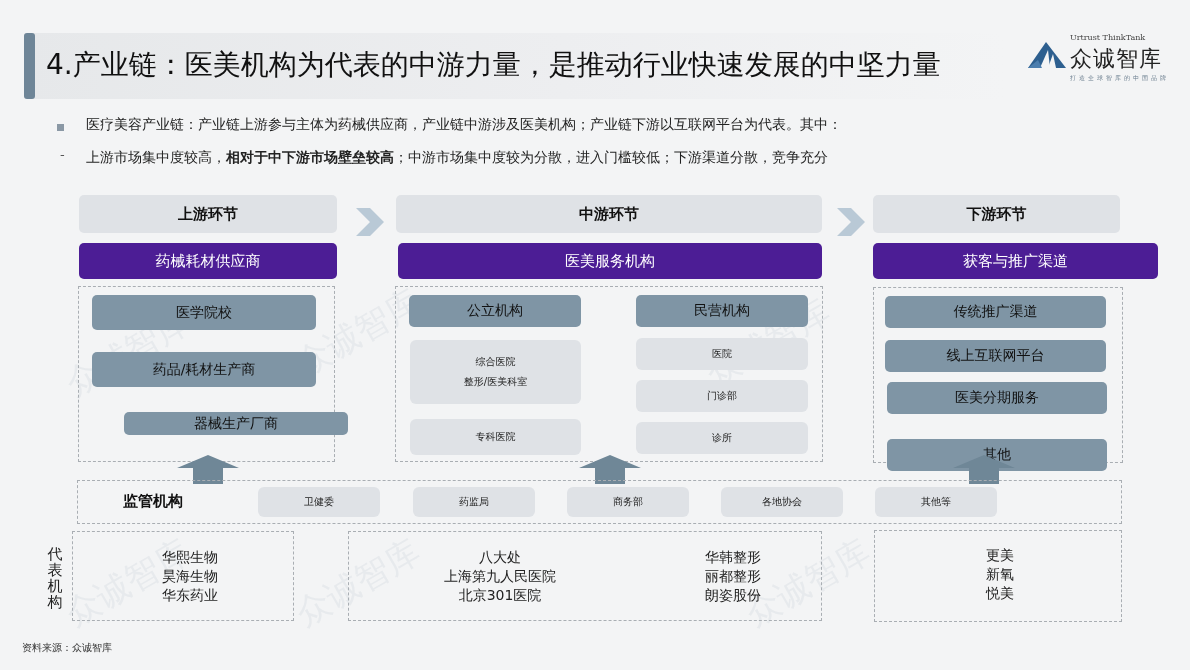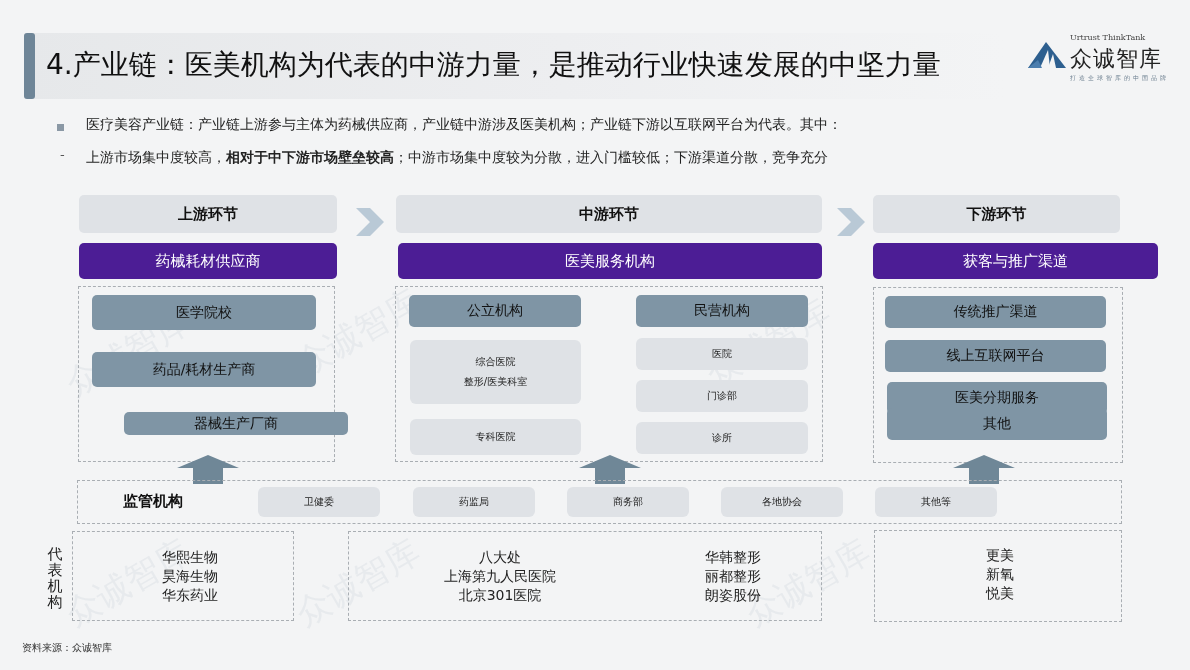--- a/index.html
+++ b/index.html
@@ -134,21 +134,21 @@
 <svg class="abs chev" style="left:833px;top:204px;" viewBox="0 0 36 36">
   <polygon points="4,4 18,4 32,18 18,32 4,32 18,18" fill="#b9c9d6"></polygon>
 </svg>
 
 <div class="abs stage-head" style="left:873px;top:195px;width:247px;">下游环节</div>
 <div class="abs stage-sub" style="left:873px;top:243px;width:285px;">获客与推广渠道</div>
 <div class="abs dashed" style="left:873px;top:287px;width:250px;height:176px;"></div>
 <div class="abs box-dark" style="left:885px;top:296px;width:221px;height:32px;">传统推广渠道</div>
 <div class="abs box-dark" style="left:885px;top:340px;width:221px;height:32px;">线上互联网平台</div>
 <div class="abs box-dark" style="left:887px;top:382px;width:220px;height:32px;">医美分期服务</div>
-<div class="abs box-dark" style="left:887px;top:408px;width:220px;height:32px;">其他</div>
+<div class="abs box-dark" style="left:887px;top:439px;width:220px;height:32px;">其他</div>
 
 <svg class="abs" style="left:176px;top:454px;" width="64" height="30" viewBox="0 0 64 30">
   <polygon points="32,1 63,14 47,14 47,30 17,30 17,14 1,14" fill="#6f8797"></polygon>
 </svg>
 <svg class="abs" style="left:578px;top:454px;" width="64" height="30" viewBox="0 0 64 30">
   <polygon points="32,1 63,14 47,14 47,30 17,30 17,14 1,14" fill="#6f8797"></polygon>
 </svg>
 <svg class="abs" style="left:952px;top:454px;" width="64" height="30" viewBox="0 0 64 30">
   <polygon points="32,1 63,14 47,14 47,30 17,30 17,14 1,14" fill="#6f8797"></polygon>
 </svg>

